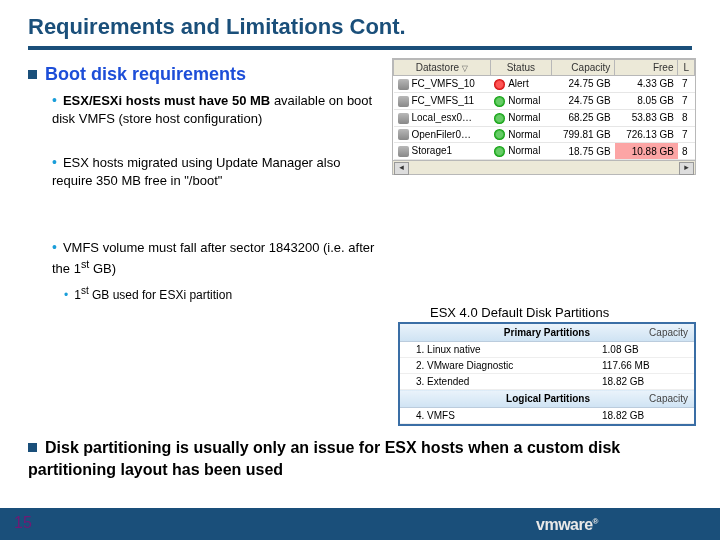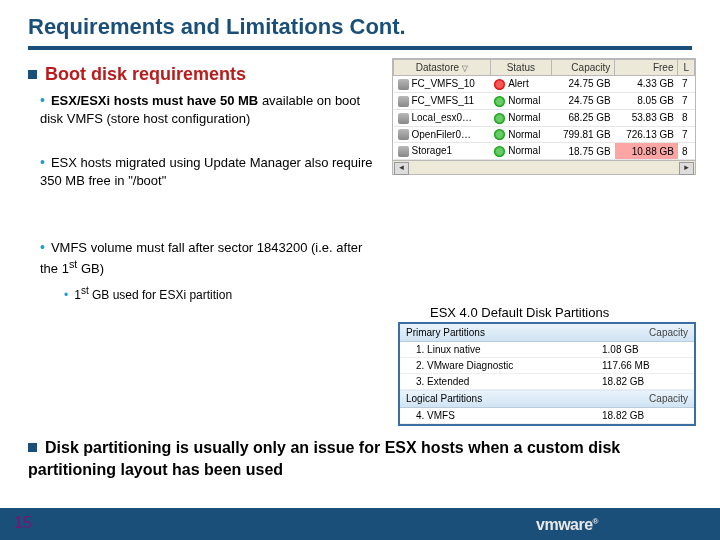--- a/index.html
+++ b/index.html
@@ -1,22 +1,22 @@
 <!DOCTYPE html>
 <html><head>
 <meta charset="utf-8">
 <style>
 html,body{margin:0;padding:0;width:720px;height:540px;font-family:Arial,Helvetica,sans-serif;background:#fff;color:#000;overflow:hidden}
 .slide{position:relative;width:616px;height:540px}
 .title{position:absolute;left:28px;top:14px;font-size:22px;font-weight:bold;color:#1a4f7a}
 .hr{position:absolute;left:28px;top:46px;width:664px;height:4px;background:#1a4f7a}
 .left-col{position:absolute;left:28px;top:60px;width:350px}
 .sq{display:inline-block;width:9px;height:9px;background:#1a4f7a;margin-right:8px;vertical-align:1px}
-.h2{font-size:18px;font-weight:bold;color:#b91c1c;margin:4px 0 6px 0}
-.b1{margin:6px 0 6px 12px;font-size:13px;line-height:1.35}
+.h2{font-size:18px;font-weight:bold;color:#1d4ed8;margin:4px 0 6px 0}
+.b1{margin:6px 0 6px 24px;font-size:13px;line-height:1.35}
 .b1 .dot{color:#1a9ed9;font-size:14px;margin-right:6px}
 .b1 b{font-weight:bold}
 .b2{margin:4px 0 4px 36px;font-size:12px;line-height:1.35}
 .b2 .dot{color:#1a9ed9;font-size:12px;margin-right:6px}
 
 .ds{position:absolute;left:392px;top:58px;width:302px;border:1px solid #b8b8b8;font-size:10px;background:#fff}
 .ds table{border-collapse:collapse;width:100%}
 .ds th{background:#ece9d8;border:1px solid #b8b8b8;padding:2px 4px;text-align:center;font-weight:normal;color:#333}
 .ds td{border-bottom:1px solid #e6e6e6;padding:2px 4px;white-space:nowrap}
 .ds td.r,.ds th.r{text-align:right}
@@ -26,21 +26,21 @@
 .ok{background:radial-gradient(circle,#6c6 40%,#090 70%);border-radius:50%}
 .hl{background:#fca5a5}
 .scroll{height:13px;background:#ece9d8;border-top:1px solid #b8b8b8;position:relative}
 .scroll span{position:absolute;width:13px;height:11px;top:1px;background:#ddd;border:1px solid #999;font-size:9px;text-align:center;line-height:9px;color:#333}
 .scroll .l{left:1px}
 .scroll .r{right:1px}
 .cap{position:absolute;left:430px;top:305px;font-size:13px}
 
 .pt{position:absolute;left:398px;top:322px;width:294px;border:2px solid #3a6ea5;font-size:10px;background:#fff}
 .pt table{border-collapse:collapse;width:100%}
-.pt th{background:linear-gradient(#eaf3fb,#cfe3f3);padding:3px 6px;text-align:left;font-weight:normal;color:#000;border-bottom:1px solid #bcd}
+.pt th{background:linear-gradient(#eaf3fb,#cfe3f3);padding:3px 6px;text-align:right;font-weight:bold;color:#000;border-bottom:1px solid #bcd}
 .pt th.r{text-align:right;font-weight:normal;color:#444}
 .pt td{padding:2px 6px;border-bottom:1px solid #eee}
 .pt td.r{text-align:left}
 .bottom{position:absolute;left:28px;top:437px;width:664px;font-size:16px;font-weight:bold;line-height:1.35}
 .foot{position:absolute;left:0;bottom:0;width:720px;height:32px;background:#1a4f7a}
 .pg{position:absolute;left:14px;bottom:8px;color:#701a75;font-size:16px}
 .logo{position:absolute;right:18px;bottom:6px;color:#e8e8e8;font-size:16px;font-weight:bold;letter-spacing:-0.5px}
 .logo sup{font-size:8px;vertical-align:super}
 .sort{font-size:8px;color:#666}
 </style>

